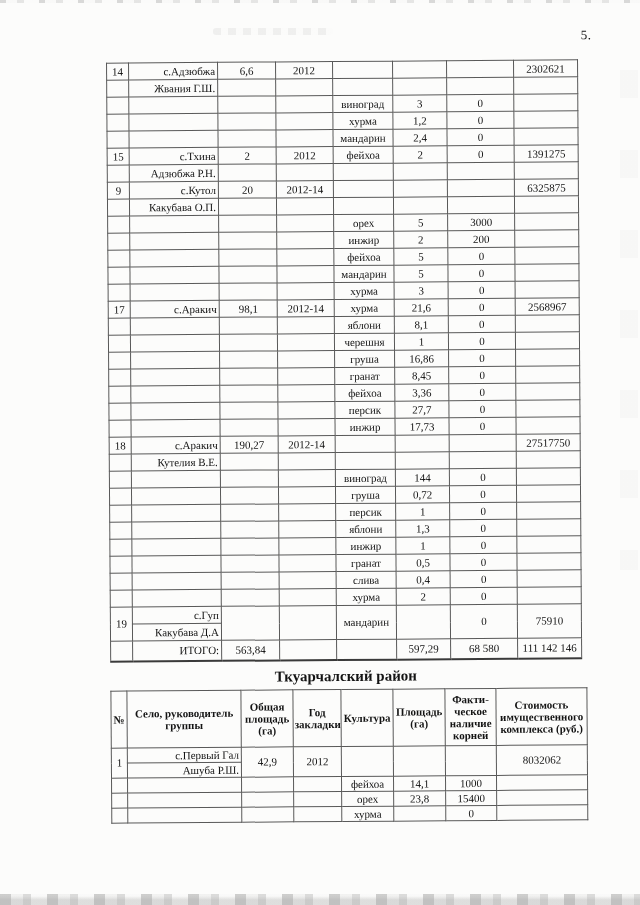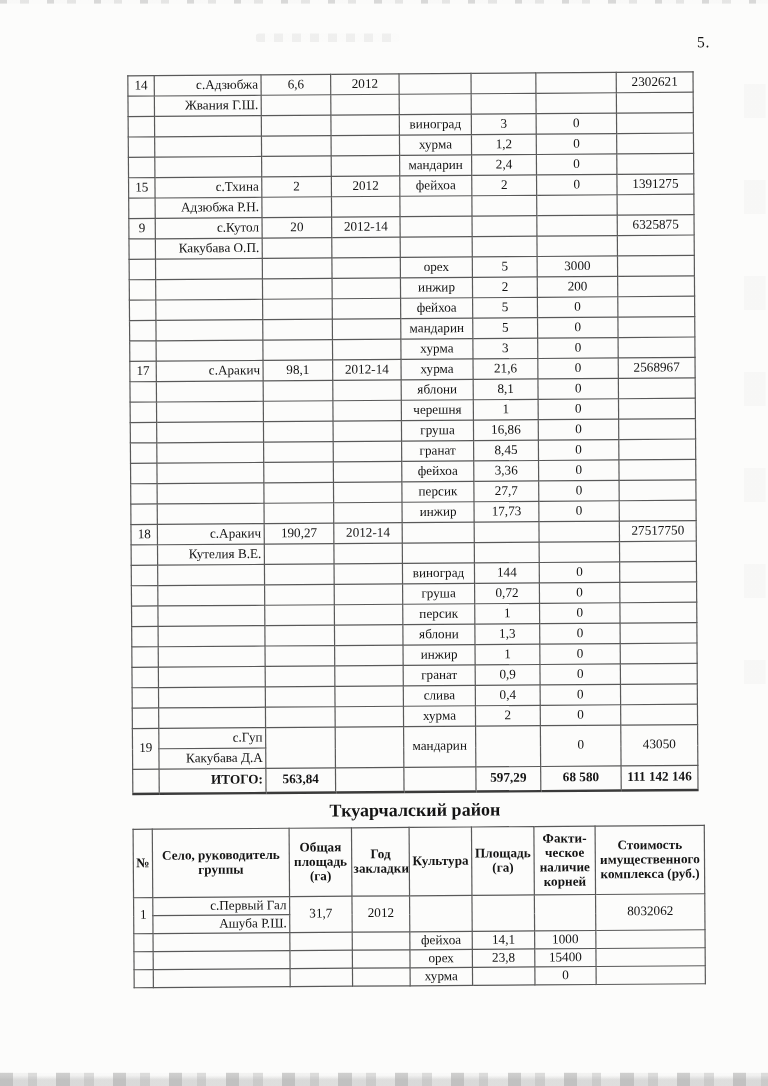--- a/index.html
+++ b/index.html
@@ -26,21 +26,21 @@
   td,th{
     border:1px solid #595959;
     padding:0 2px;
     text-align:center;vertical-align:middle;
     overflow:hidden;white-space:nowrap;
   }
   #table1{left:106px;top:61px;width:471px;}
   #table1 td{height:16px;}
   td.c1{text-align:right;padding-left:4px;}
   #table1 tr.total td{
-    font-weight:bold;height:19px;border-bottom:2px solid #3a3a3a;
+    font-weight:normal;height:19px;border-bottom:2px solid #3a3a3a;
   }
   .district-title{
     position:absolute;left:106px;top:668px;width:471px;
     text-align:center;font-weight:bold;font-size:15px;
   }
   #table2{left:106px;top:689px;width:476px;}
   #table2 th{
     font-weight:bold;white-space:pre-line;
     padding:2px 1px;line-height:12px;height:52px;
   }
@@ -385,21 +385,21 @@
           <td class="c5">1</td>
           <td class="c6">0</td>
           <td class="c7"></td>
         </tr>
         <tr>
           <td class="c0"></td>
           <td class="c1"></td>
           <td class="c2"></td>
           <td class="c3"></td>
           <td class="c4">гранат</td>
-          <td class="c5">0,9</td>
+          <td class="c5">0,5</td>
           <td class="c6">0</td>
           <td class="c7"></td>
         </tr>
         <tr>
           <td class="c0"></td>
           <td class="c1"></td>
           <td class="c2"></td>
           <td class="c3"></td>
           <td class="c4">слива</td>
           <td class="c5">0,4</td>
@@ -417,21 +417,21 @@
           <td class="c7"></td>
         </tr>
         <tr>
           <td class="c0" rowspan="2">19</td>
           <td class="c1">с.Гуп</td>
           <td class="c2" rowspan="2"></td>
           <td class="c3" rowspan="2"></td>
           <td class="c4" rowspan="2">мандарин</td>
           <td class="c5" rowspan="2"></td>
           <td class="c6" rowspan="2">0</td>
-          <td class="c7" rowspan="2">43050</td>
+          <td class="c7" rowspan="2">75910</td>
         </tr>
         <tr>
           <td class="c1">Какубава Д.А</td>
         </tr>
         <tr class="total">
           <td class="c0"></td>
           <td class="c1">ИТОГО:</td>
           <td class="c2">563,84</td>
           <td class="c3"></td>
           <td class="c4"></td>
@@ -474,21 +474,21 @@
 корней</th>
         <th>Стоимость
 имущественного
 комплекса (руб.)</th>
       </tr>
     </thead>
     <tbody>
         <tr>
           <td class="c0" rowspan="2">1</td>
           <td class="c1">с.Первый Гал</td>
-          <td class="c2" rowspan="2">31,7</td>
+          <td class="c2" rowspan="2">42,9</td>
           <td class="c3" rowspan="2">2012</td>
           <td class="c4" rowspan="2"></td>
           <td class="c5" rowspan="2"></td>
           <td class="c6" rowspan="2"></td>
           <td class="c7" rowspan="2">8032062</td>
         </tr>
         <tr>
           <td class="c1">Ашуба Р.Ш.</td>
         </tr>
         <tr>

